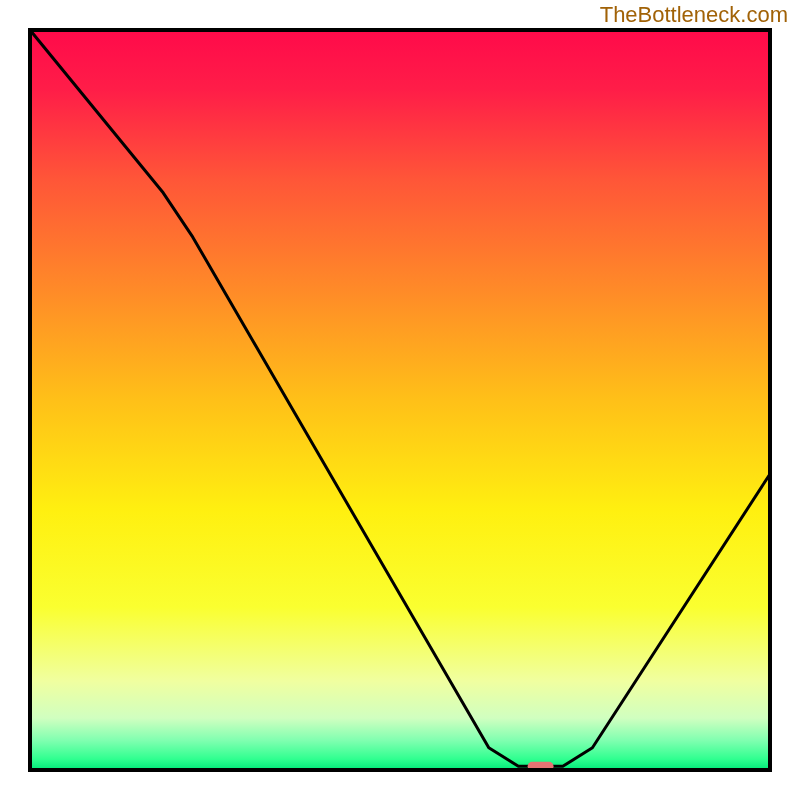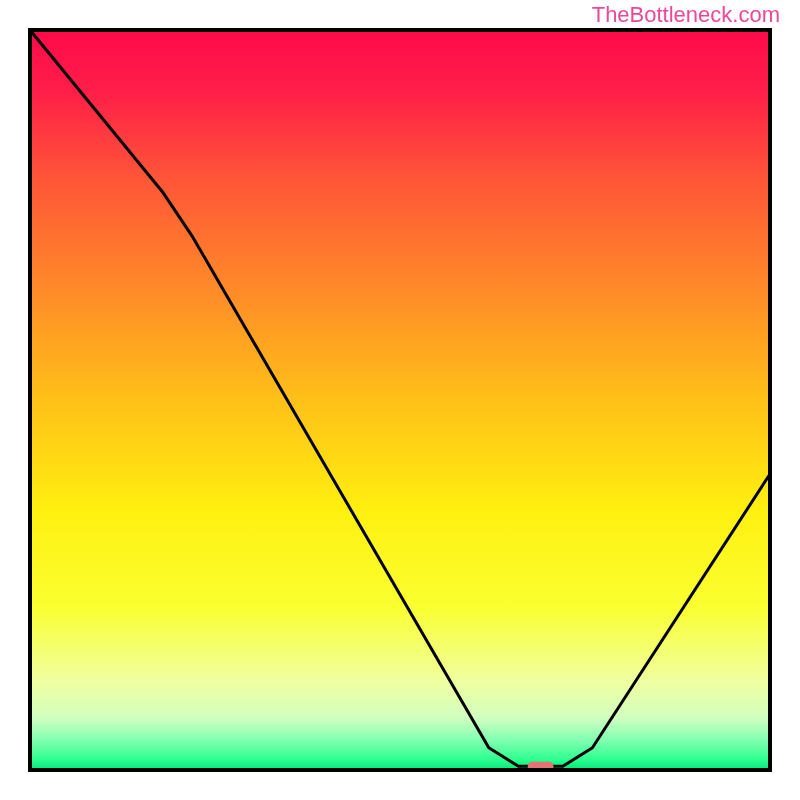--- a/index.html
+++ b/index.html
@@ -11,22 +11,22 @@
     background: #fff;
   }
   .container {
     width: 800px;
     height: 800px;
     position: relative;
   }
   .watermark {
     position: absolute;
     top: 2px;
-    right: 20px;
-    color: #ec4899;
+    right: 12px;
+    color: #a16207;
     font-size: 22px;
     font-weight: 500;
     z-index: 10;
   }
   svg {
     display: block;
   }
 </style>
 </head>
 <body>

